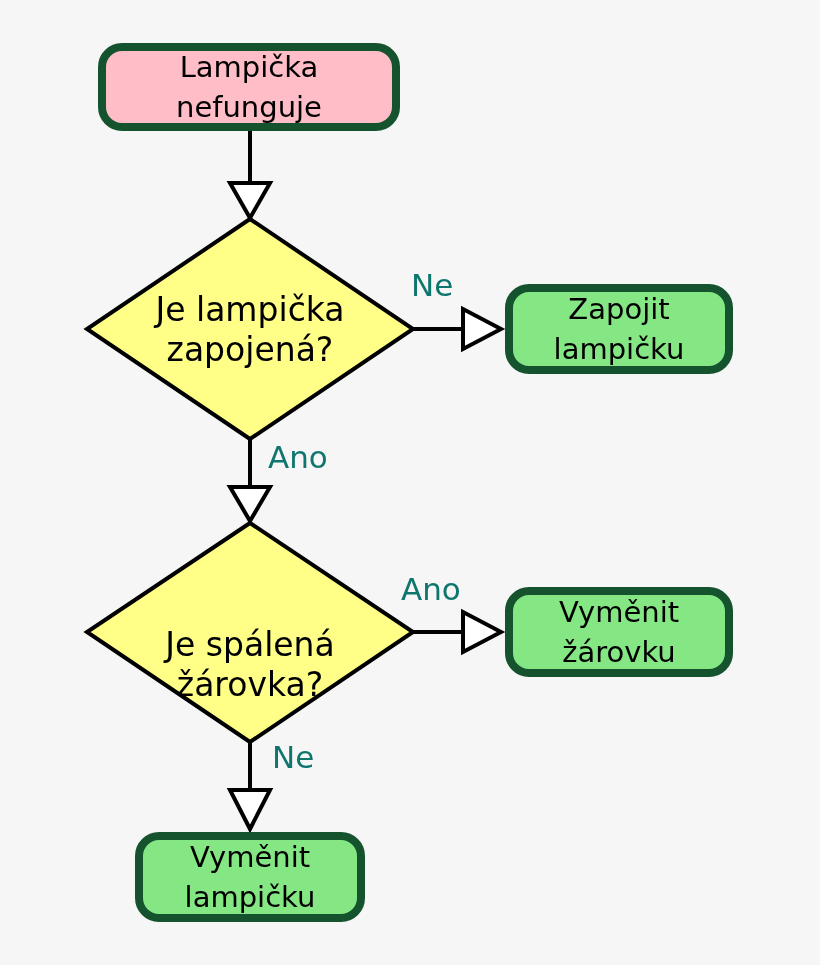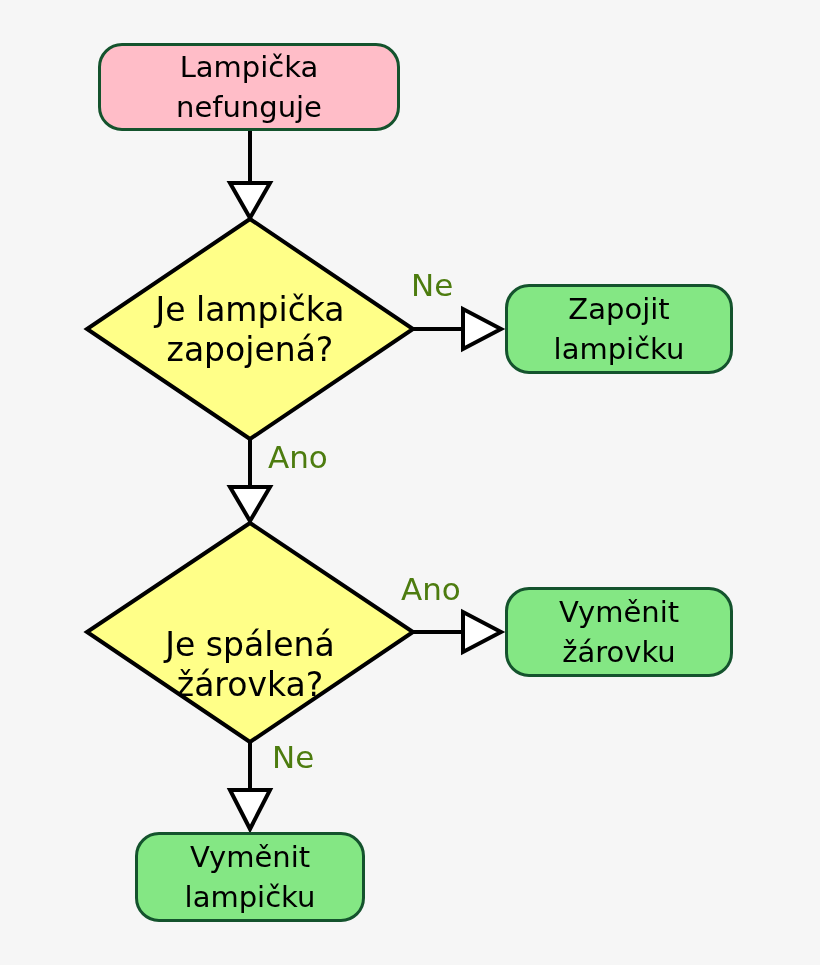--- a/index.html
+++ b/index.html
@@ -14,38 +14,38 @@
     width: 820px; height: 965px;
     background: #f6f6f6;
   }
   .canvas svg.wires {
     position: absolute; left: 0; top: 0;
     width: 820px; height: 965px;
   }
   .node {
     position: absolute;
     box-sizing: border-box;
-    border: 3px solid #14532d;
+    border: 8px solid #14532d;
     border-radius: 24px;
     display: flex; align-items: center; justify-content: center;
     text-align: center;
     white-space: pre-line;
     font-size: 29px; line-height: 40px; color: #000;
   }
   .diamond-label {
     position: absolute;
     display: flex; align-items: center; justify-content: center;
     text-align: center;
     white-space: pre-line;
     font-size: 33px; line-height: 40px; color: #000;
     pointer-events: none;
   }
   .edge-label {
     position: absolute;
-    font-size: 31px; line-height: 1.15; color: #4d7c0f;
+    font-size: 31px; line-height: 1.15; color: #0f766e;
     white-space: nowrap;
   }
   .wires line { stroke: #000; stroke-width: 4; }
   .wires polygon.shape { stroke: #000; stroke-width: 4; stroke-linejoin: miter; }
   .wires polygon.head { stroke: #000; stroke-width: 4; stroke-linejoin: miter; }
 </style>
 </head>
 <body>
 
 <div class="canvas">

